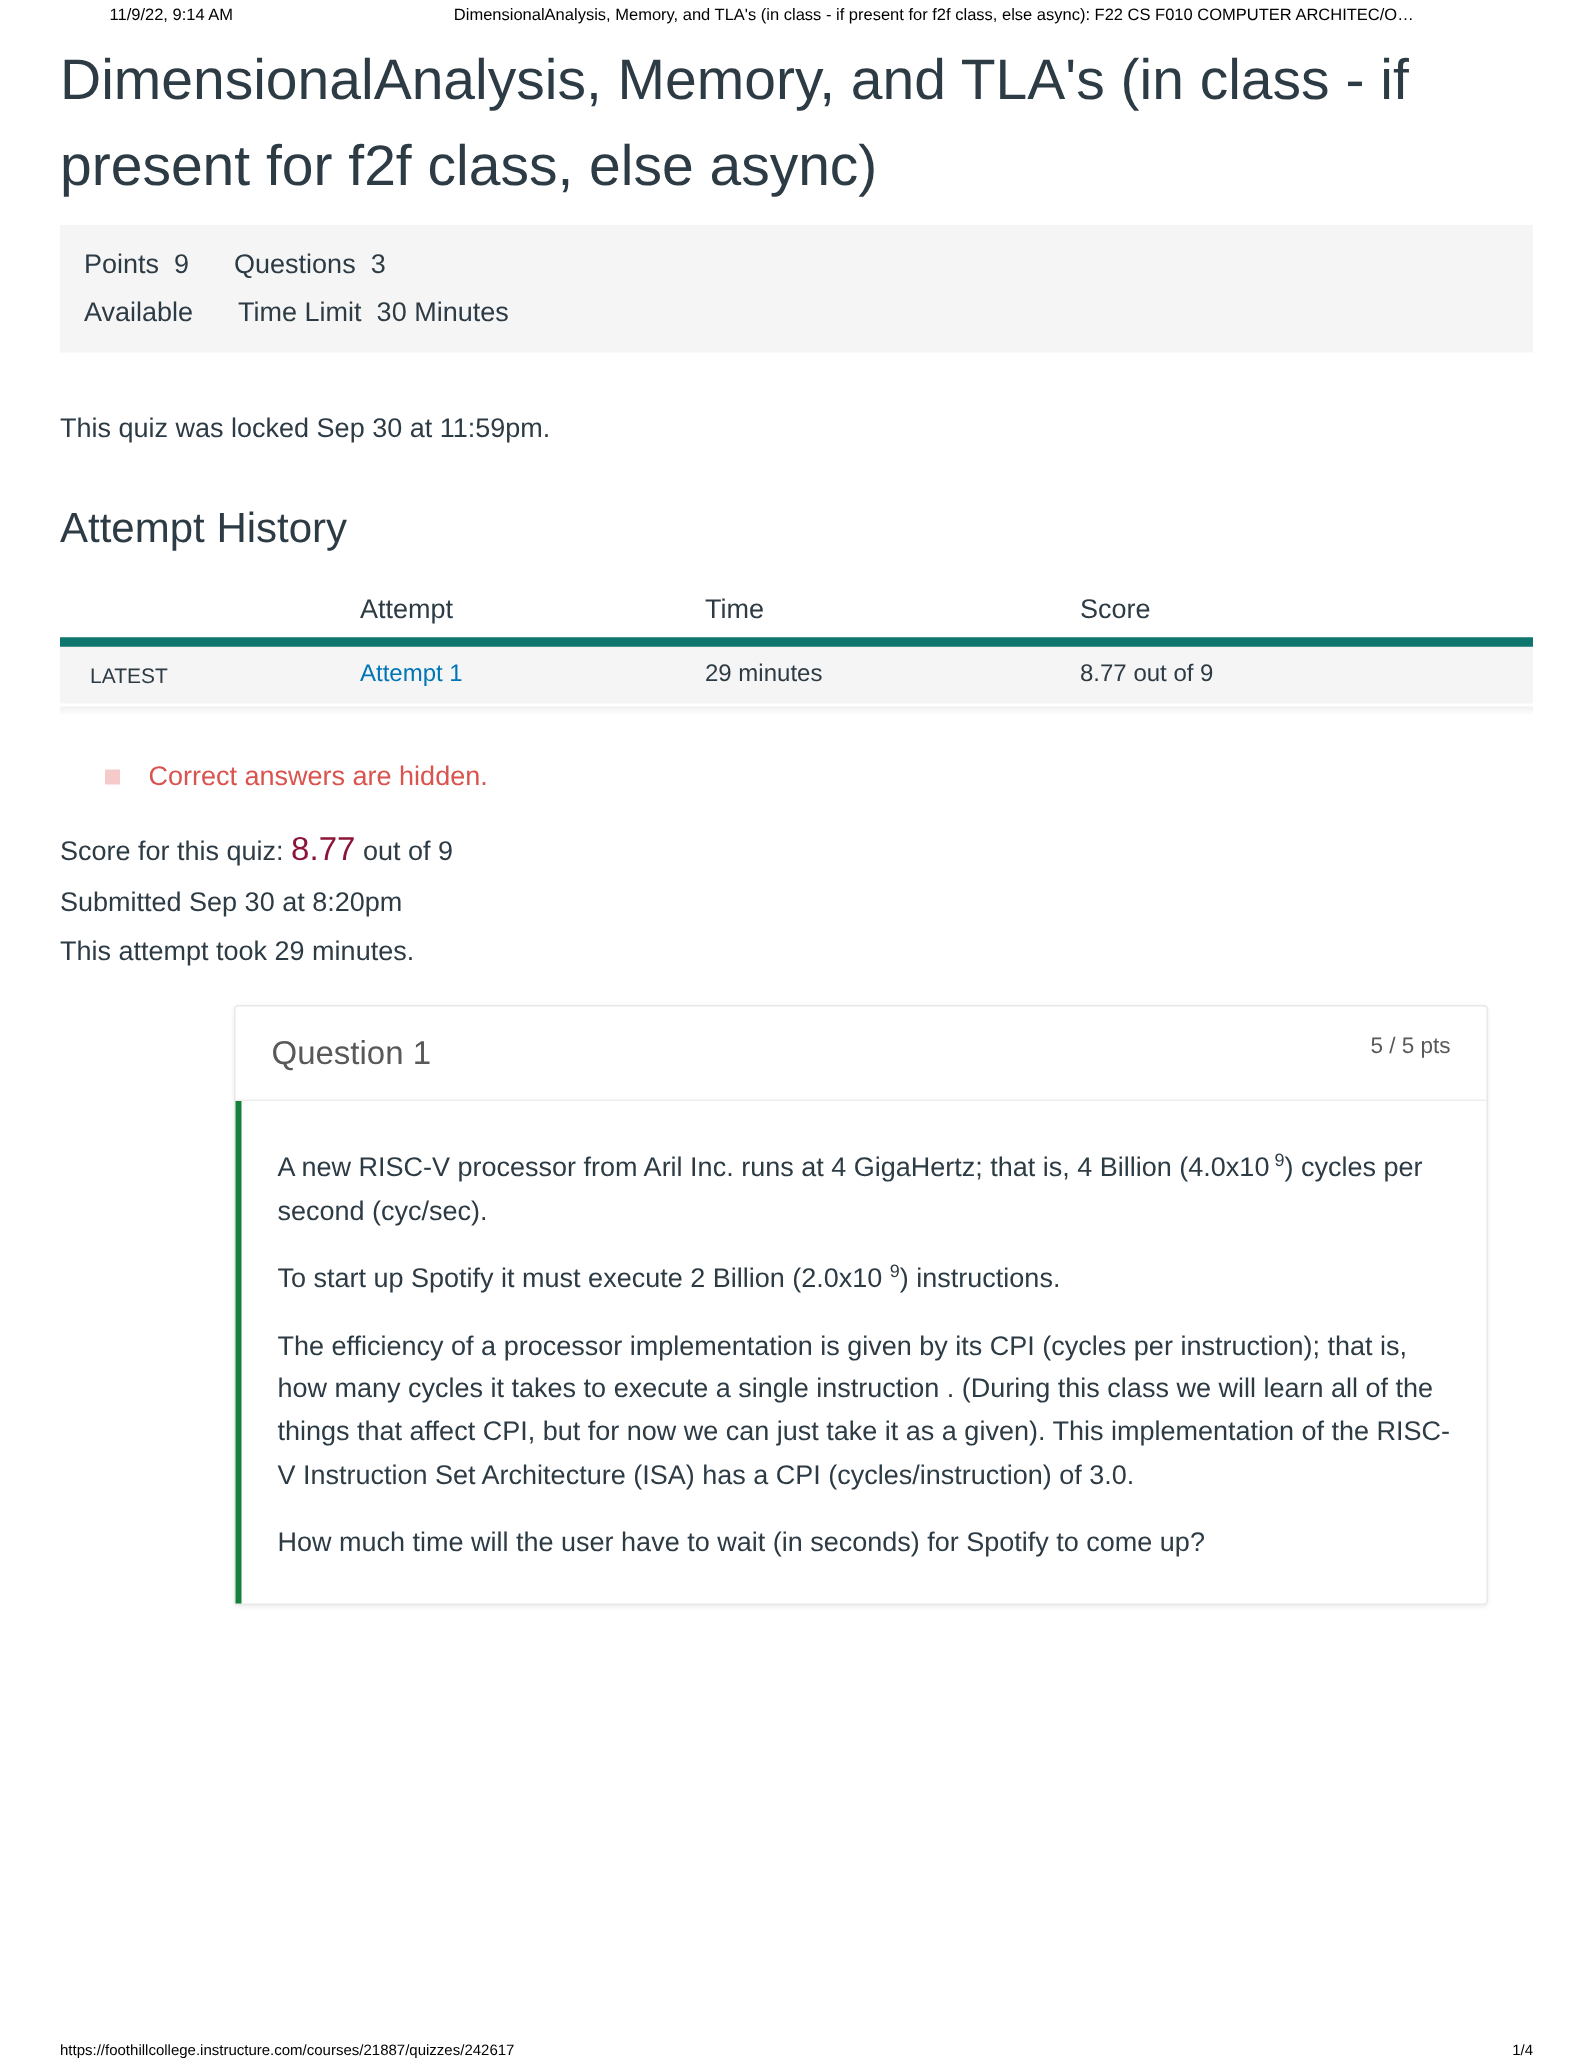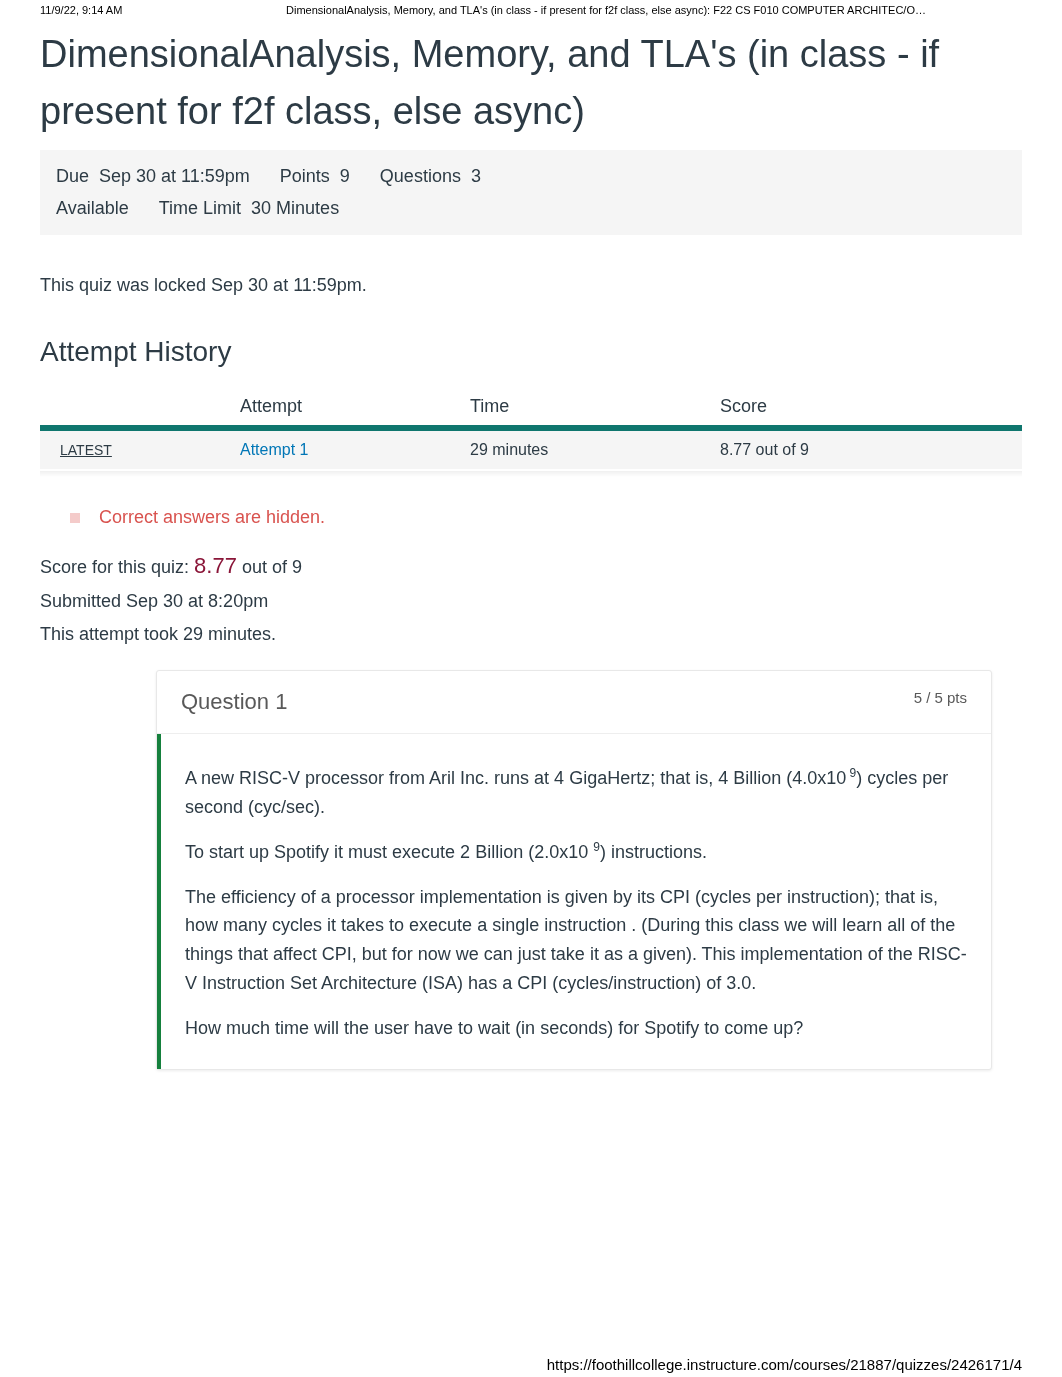--- a/index.html
+++ b/index.html
@@ -9,20 +9,21 @@
     font-family: "Helvetica Neue", Arial, sans-serif;
     color: #2d3b45;
     background: #fff;
     position: relative;
   }
   .page-header {
     display: flex;
     padding: 4px 40px 0 40px;
     font-size: 11px;
     color: #000;
+    margin-left: 33px;
   }
   .page-header .time { flex: 0 0 150px; }
   .page-header .doc-title {
     flex: 1;
     text-align: center;
   }
   .content {
     padding: 10px 40px 0 40px;
   }
   h1.page-title {
@@ -59,21 +60,21 @@
     text-align: left;
     font-weight: 400;
     font-size: 18px;
     padding: 8px 20px;
     border-bottom: 6px solid #0f766e;
   }
   table.attempts td {
     padding: 10px 20px;
     background: #f5f5f5;
   }
-  table.attempts td:first-child { font-size:14px;text-decoration:underline; }
+  table.attempts td:first-child { font-size:14px; }
   table.attempts a.attempt-link {
     color: #0076b6;
     text-decoration: none;
   }
   .shadow-sep {
     height: 6px;
     background: linear-gradient(to bottom, rgba(0,0,0,0.06), rgba(0,0,0,0));
     margin-top: 2px;
     margin-bottom: 30px;
   }
@@ -121,46 +122,42 @@
     border-left: 4px solid #15803d;
     font-size: 18px;
     line-height: 1.6;
     color:#2d3b45;
   }
   .question-body p { margin-bottom: 16px; }
   .sup { font-size: 12px; vertical-align: super; }
   .page-footer {
     position: absolute;
     bottom: 4px;
-    left: 24px;
+    left: 40px;
     right: 40px;
     display: flex;
-    justify-content: flex-end;
-    font-size: 15px;
+    justify-content: space-between;
+    font-size: 10px;
     color: #000;
   }
 </style>
 </head>
 <body>
 
 <div class="page-header">
   <div class="time">11/9/22, 9:14 AM</div>
   <div class="doc-title">DimensionalAnalysis, Memory, and TLA's (in class - if present for f2f class, else async): F22 CS F010 COMPUTER ARCHITEC/O…</div>
 </div>
 
 <div class="content">
 
   <h1 class="page-title">DimensionalAnalysis, Memory, and TLA's (in class - if present for f2f class, else async)</h1>
 
   <div class="meta-band">
     <div class="meta-row">
-      <div class="pair">
-        <span>Due</span>
-        <span>Sep 30 at 11:59pm</span>
-      </div>
       <div class="pair">
         <span>Points</span>
         <span>9</span>
       </div>
       <div class="pair">
         <span>Questions</span>
         <span>3</span>
       </div>
     </div>
     <div class="meta-row">

